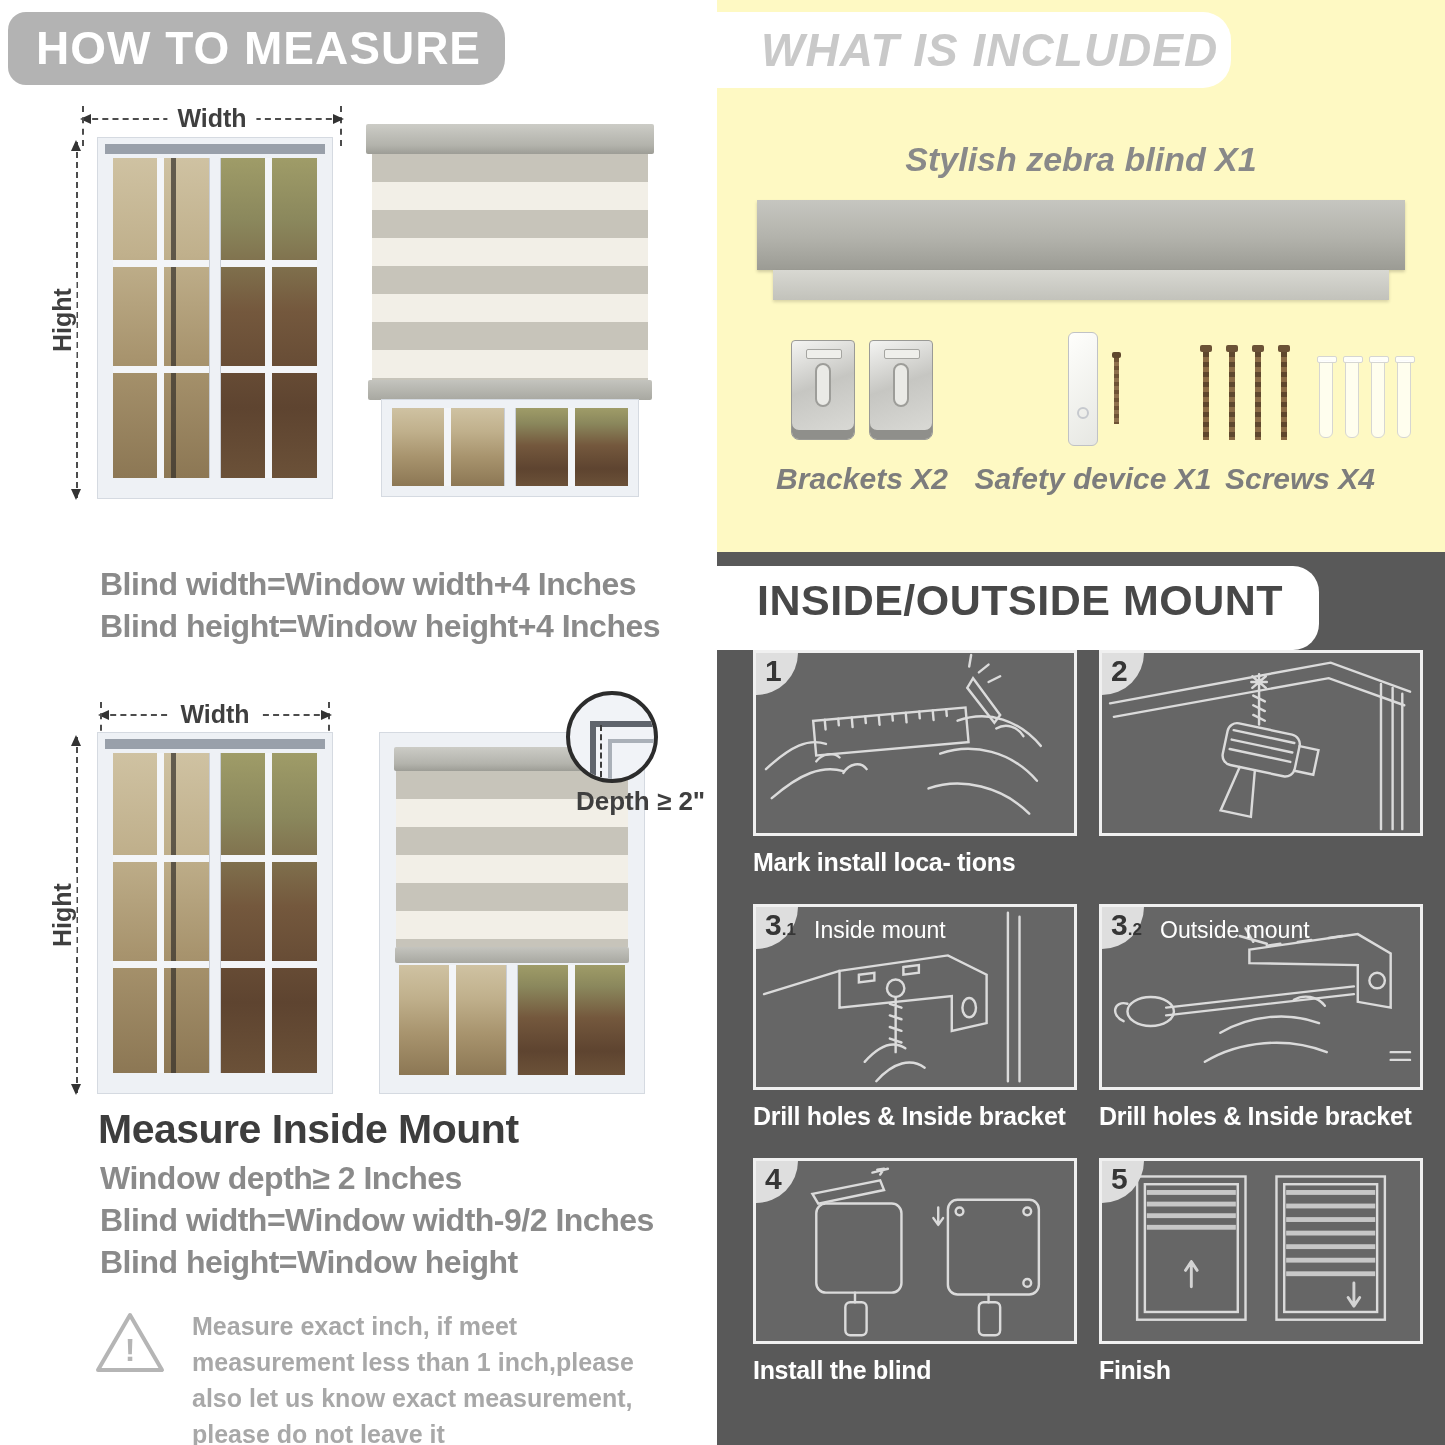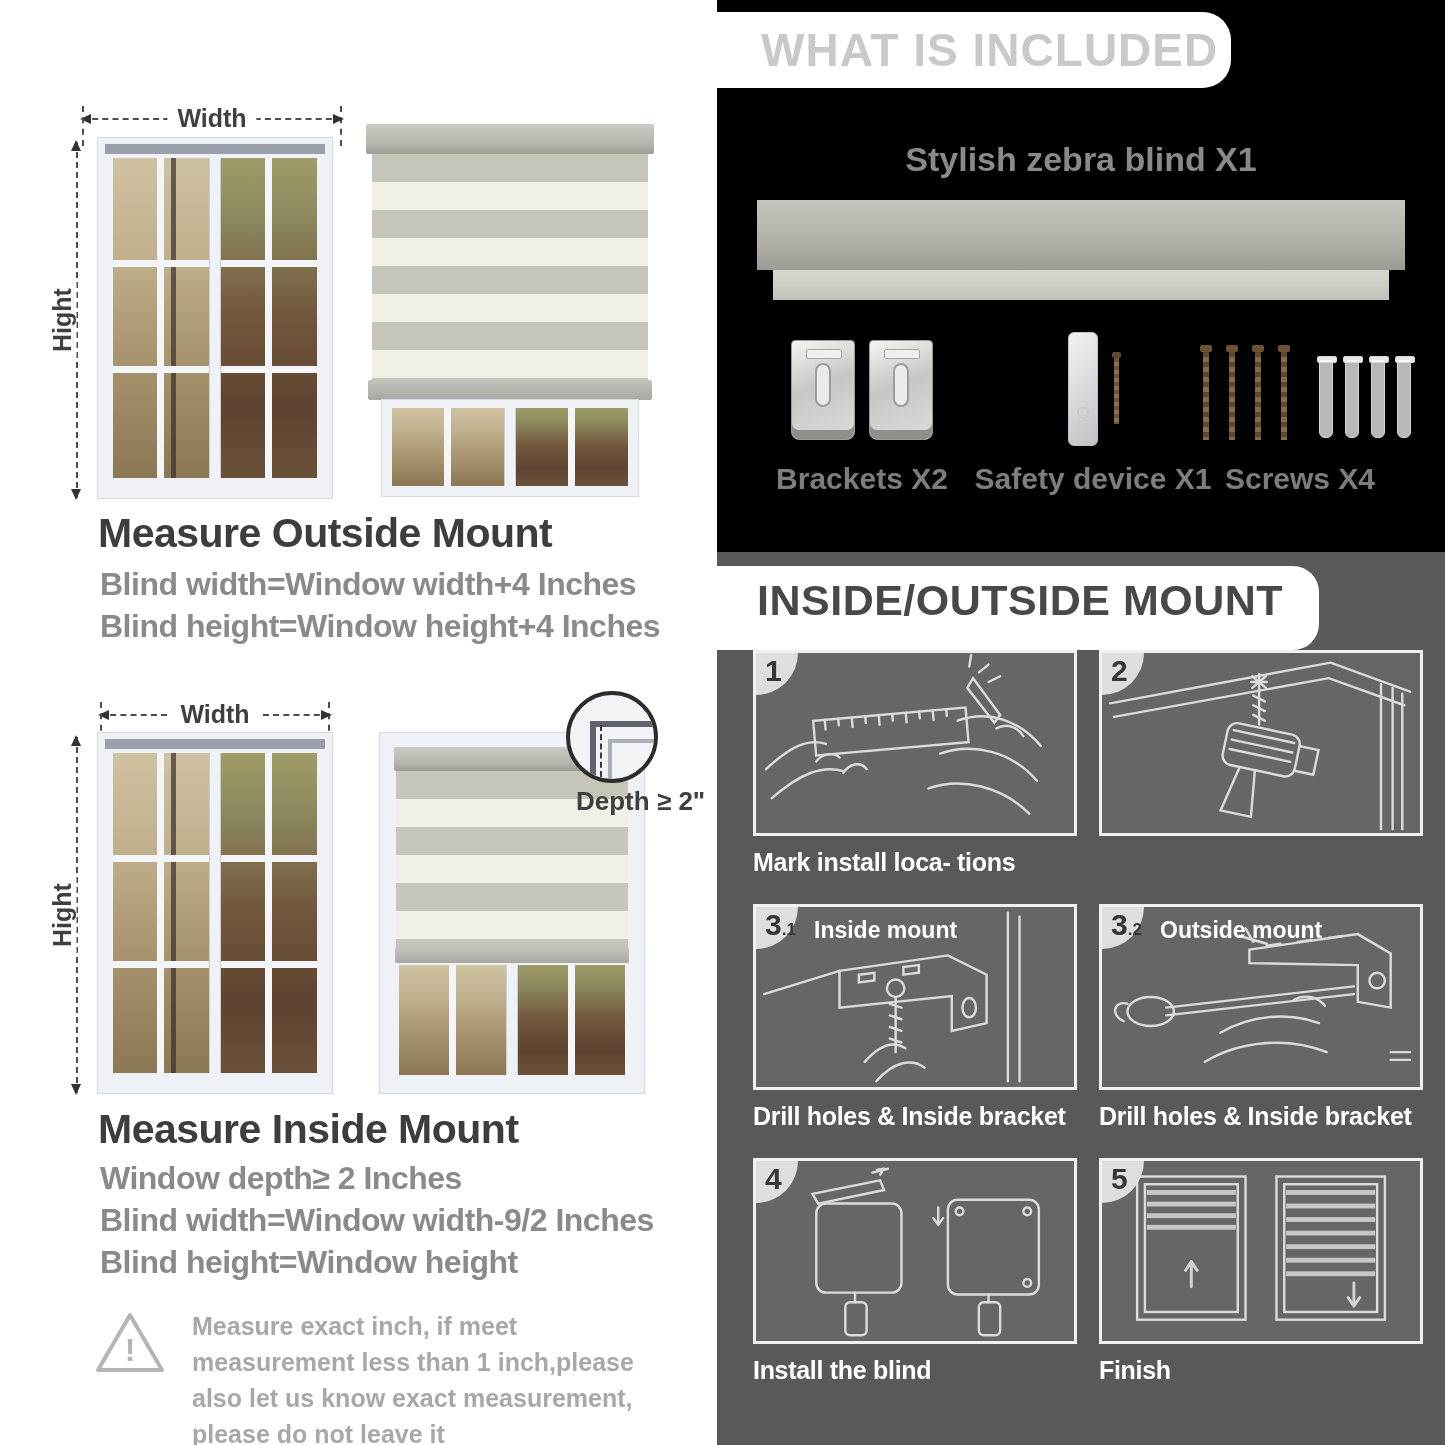--- a/index.html
+++ b/index.html
@@ -64,21 +64,21 @@
   .mag .dash { position:absolute; left:30px; top:30px; height:52px; border-left:2px dashed #3c3c3c; }
   .depth-label { position:absolute; font-size:26px; font-weight:bold; color:#3f3f3f; }
 
   .sec-heading { position:absolute; font-size:41px; font-weight:bold; color:#3d3d3d; letter-spacing:-0.5px; }
   .sec-line { position:absolute; font-size:32px; font-weight:bold; color:#8a8a8a; letter-spacing:-0.5px; }
 
   .warning { position:absolute; left:92px; top:1308px; display:flex; }
   .warn-text { margin-left:24px; width:452px; font-size:25px; font-weight:bold; color:#a8a8a8; line-height:1.44; }
 
   
-  .included { position:absolute; left:717px; top:0; width:728px; height:552px; background:#000000; }
+  .included { position:absolute; left:717px; top:0; width:728px; height:552px; background:#fef9c3;font-style:italic; }
   .inc-header { position:absolute; left:0; top:12px; width:514px; height:76px; background:#fff;
     border-radius:0 28px 28px 0; color:#c9c9c9; font-size:46px; font-weight:bold;
     line-height:76px; padding-left:44px; letter-spacing:1px; }
   .blind-name { position:absolute; left:0; top:140px; width:100%; text-align:center;
     font-size:34px; font-weight:bold; color:#898989; }
   .headrail { position:absolute; left:40px; top:200px; width:648px; height:70px;
     background:linear-gradient(180deg,#c6c6c0 0%,#b2b2ab 55%,#9b9b94 100%);
     box-shadow:0 2px 3px rgba(0,0,0,.18); }
   .headrail-under { position:absolute; left:56px; top:270px; width:616px; height:30px;
     background:linear-gradient(180deg,#d8d8d2 0%,#c2c2bb 100%); box-shadow:0 2px 3px rgba(0,0,0,.15); }
@@ -114,29 +114,32 @@
   .mount { position:absolute; left:717px; top:552px; width:728px; height:893px; background:#595959; }
   .mnt-header { position:absolute; left:0; top:14px; width:602px; height:84px; background:#fff;
     border-radius:0 26px 26px 0; color:#484848; font-size:43px; font-weight:bold;
     line-height:68px; padding-left:40px; letter-spacing:0.5px; }
   .step { position:absolute; width:324px; }
   .panel { position:relative; width:324px; height:186px; background:#666; border:3px solid #f0f0f0; }
   .badge { position:absolute; left:0; top:0; width:42px; height:42px; background:#dedede;
     border-radius:0 0 100% 0; color:#363636; font-weight:bold; font-size:30px;
     padding:1px 0 0 9px; line-height:34px; z-index:3; }
   .badge .sub { font-size:17px; vertical-align:baseline; }
-  .step-title { position:absolute; left:58px; top:10px; color:#fff; font-size:23px; font-weight:bold; z-index:3; }
+  .step-title { position:absolute; left:58px; top:10px; color:#fff; font-size:23px; font-weight:normal; z-index:3; }
   .panel svg { position:absolute; left:0; top:0; width:100%; height:100%; }
   .caption { margin-top:12px; color:#fff; font-size:25px; font-weight:bold; letter-spacing:-0.3px; }
 </style>
 </head>
 <body>
 
 <div class="page">
 
+  <div class="how-header">
+    <span>HOW TO MEASURE</span>
+  </div>
 
   <div class="dim-h" style="left:82px; top:118px; width:260px;">
     <i class="tick l"></i>
     <i class="tick r"></i>
     <span class="dim-label">Width</span>
   </div>
   <div class="dim-v" style="left:76px; top:142px; height:356px;">
     <span class="dim-label">Hight</span>
   </div>
 
@@ -168,21 +171,20 @@
             <i class="m-v"></i>
           </div>
         <div class="center-bar"></div>
         <div class="sash sash-r">
             <i class="m-v"></i>
           </div>
       </div>
     </div>
   </div>
 
-  <div class="sec-heading" style="left:98px; top:510px;">Measure Outside Mount</div>
   <div class="sec-line" style="left:100px; top:566px;">Blind width=Window width+4 Inches</div>
   <div class="sec-line" style="left:100px; top:608px;">Blind height=Window height+4 Inches</div>
 
   <div class="dim-h" style="left:100px; top:714px; width:230px;">
     <i class="tick l"></i>
     <i class="tick r"></i>
     <span class="dim-label">Width</span>
   </div>
   <div class="dim-v" style="left:76px; top:737px; height:356px;">
     <span class="dim-label">Hight</span>

